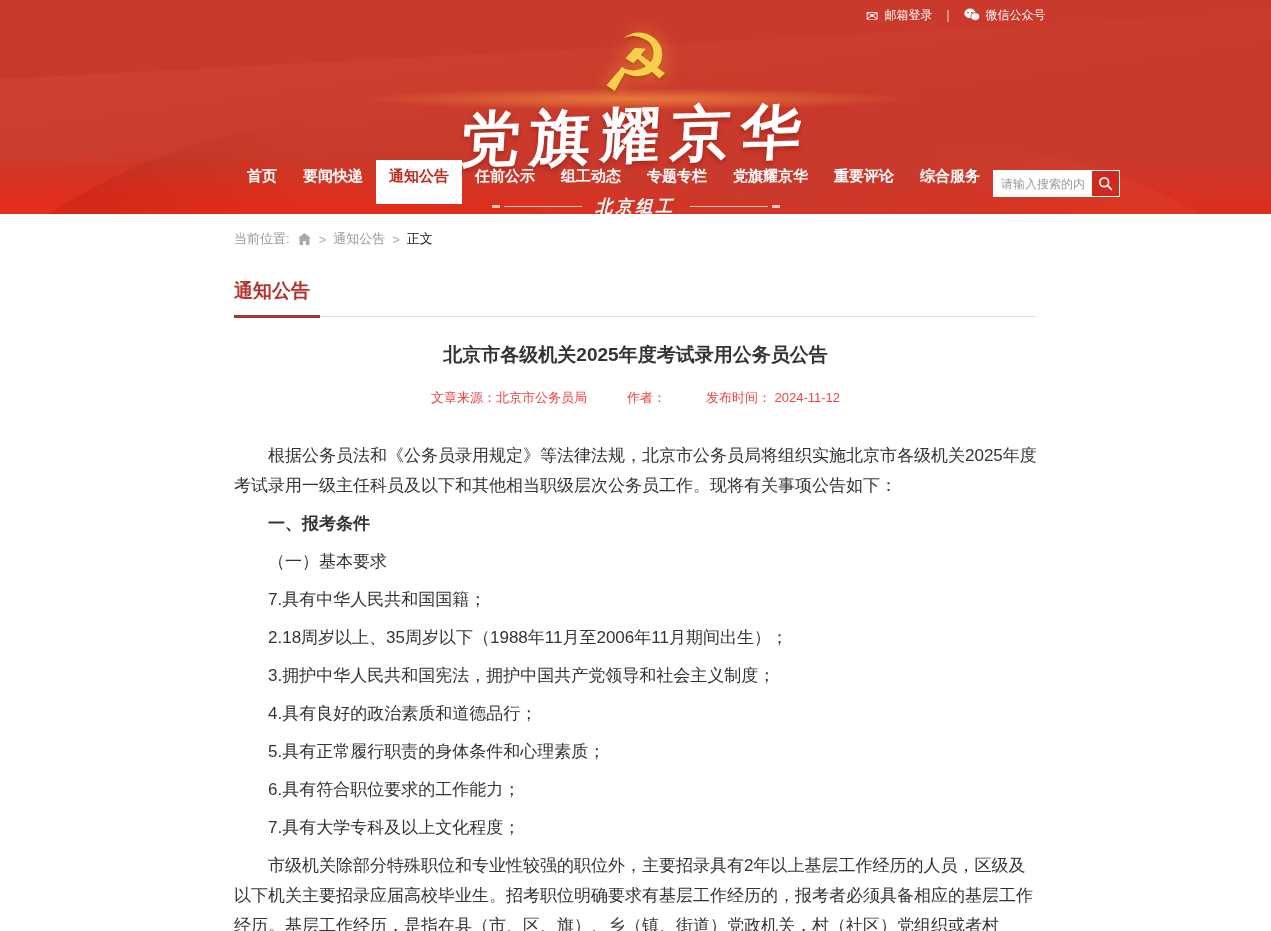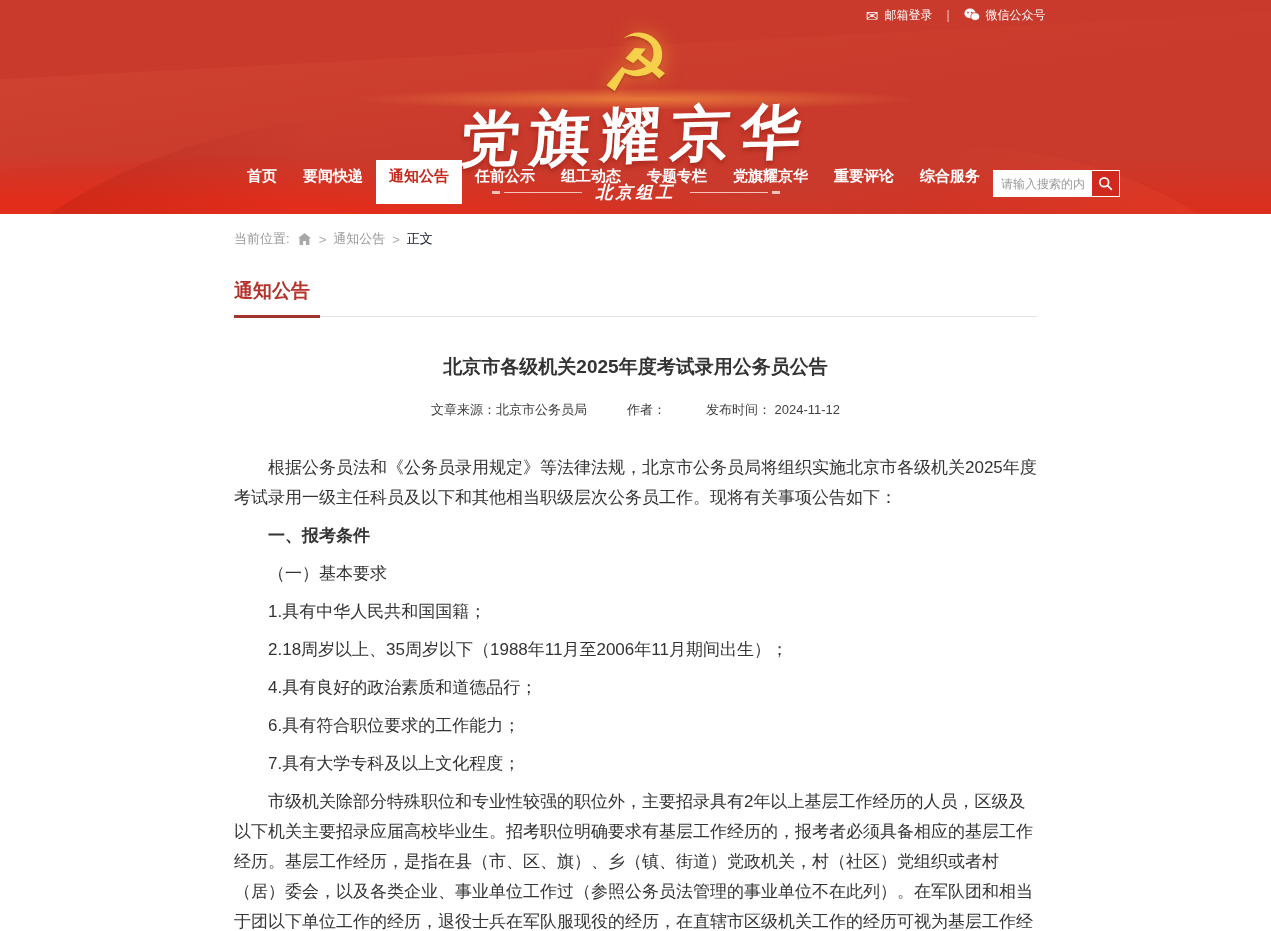--- a/index.html
+++ b/index.html
@@ -59,21 +59,21 @@
     background:radial-gradient(closest-side, rgba(255,170,70,.55), rgba(255,170,70,0));
   }
   .calligraphy {
     margin-top:-14px;
     font-size:60px; font-weight:bold; color:#fff; letter-spacing:10px;
     transform:skewX(-5deg) rotate(-1.5deg);
     text-shadow:0 3px 5px rgba(110,10,0,.35);
     font-family:"DejaVu Serif","Liberation Serif",serif;
   }
   .subline {
-    margin-top:4px; display:flex; align-items:center; justify-content:center; gap:14px;
+    margin-top:18px; display:flex; align-items:center; justify-content:center; gap:14px;
     color:#fff; font-size:17px; font-weight:bold; letter-spacing:3px; font-style:italic;
   }
   .subline .dash { width:78px; height:1px; background:rgba(255,220,210,.85); position:relative; }
   .subline .dash::after { content:""; position:absolute; top:-1px; width:8px; height:3px; background:rgba(255,220,210,.85); }
   .subline .dash.l::after { left:-12px; }
   .subline .dash.r::after { right:-12px; }
   
   .nav {
     position:absolute; bottom:16px; left:234px; width:810px; height:32px; z-index:6;
     display:flex; align-items:center;
@@ -102,24 +102,24 @@
   .breadcrumb .current { color:#0f172a; cursor:default; }
   .crumb-sep { color:#aaa; }
   
   .section-head { width:803px; margin:30px auto 0; }
   .section-title { color:#b3342c; font-size:19px; font-weight:bold; padding-bottom:11px; }
   .section-rule { position:relative; height:3px; }
   .section-rule .grayline { position:absolute; left:0; right:0; top:1px; height:1px; background:#e2e2e2; }
   .section-rule .redseg  { position:absolute; left:0; top:0; width:86px; height:3px; background:#a5342c; }
   
   .article { width:803px; margin:0 auto; }
-  .article-title { margin-top:36px; text-align:center; font-size:19px; font-weight:bold; color:#333; }
+  .article-title { margin-top:24px; text-align:center; font-size:19px; font-weight:bold; color:#333; }
   .article-meta {
     margin-top:21px; display:flex; justify-content:center; gap:40px;
-    font-size:13px; color:#404040;
+    font-size:13px; color:#ef4444;
   }
   .article-body { margin-top:34px; font-size:17px; color:#333; }
   .para { margin:8px 0 1px; line-height:30px; text-indent:2em; }
   .para.bold { font-weight:bold; }
   svg { display:block; }
 </style>
 </head>
 <body>
 
 <div class="banner">
@@ -211,20 +211,22 @@
   <div class="article-title">北京市各级机关2025年度考试录用公务员公告</div>
   <div class="article-meta">
     <span>文章来源：北京市公务员局</span>
     <span>作者：</span>
     <span>发布时间： 2024-11-12</span>
   </div>
   <div class="article-body">
       <p class="para">根据公务员法和《公务员录用规定》等法律法规，北京市公务员局将组织实施北京市各级机关2025年度考试录用一级主任科员及以下和其他相当职级层次公务员工作。现将有关事项公告如下：</p>
       <p class="para bold">一、报考条件</p>
       <p class="para">（一）基本要求</p>
-      <p class="para">1.具有中华人民共和国国籍；</p>
+      <p class="para">7.具有中华人民共和国国籍；</p>
       <p class="para">2.18周岁以上、35周岁以下（1988年11月至2006年11月期间出生）；</p>
+      <p class="para">3.拥护中华人民共和国宪法，拥护中国共产党领导和社会主义制度；</p>
       <p class="para">4.具有良好的政治素质和道德品行；</p>
+      <p class="para">5.具有正常履行职责的身体条件和心理素质；</p>
       <p class="para">6.具有符合职位要求的工作能力；</p>
       <p class="para">7.具有大学专科及以上文化程度；</p>
       <p class="para">市级机关除部分特殊职位和专业性较强的职位外，主要招录具有2年以上基层工作经历的人员，区级及以下机关主要招录应届高校毕业生。招考职位明确要求有基层工作经历的，报考者必须具备相应的基层工作经历。基层工作经历，是指在县（市、区、旗）、乡（镇、街道）党政机关，村（社区）党组织或者村（居）委会，以及各类企业、事业单位工作过（参照公务员法管理的事业单位不在此列）。在军队团和相当于团以下单位工作的经历，退役士兵在军队服现役的经历，在直辖市区级机关工作的经历可视为基层工作经历。基层工作经历计算时间截至2024</p>
     </div>
 </div>
 
 </body></html>

